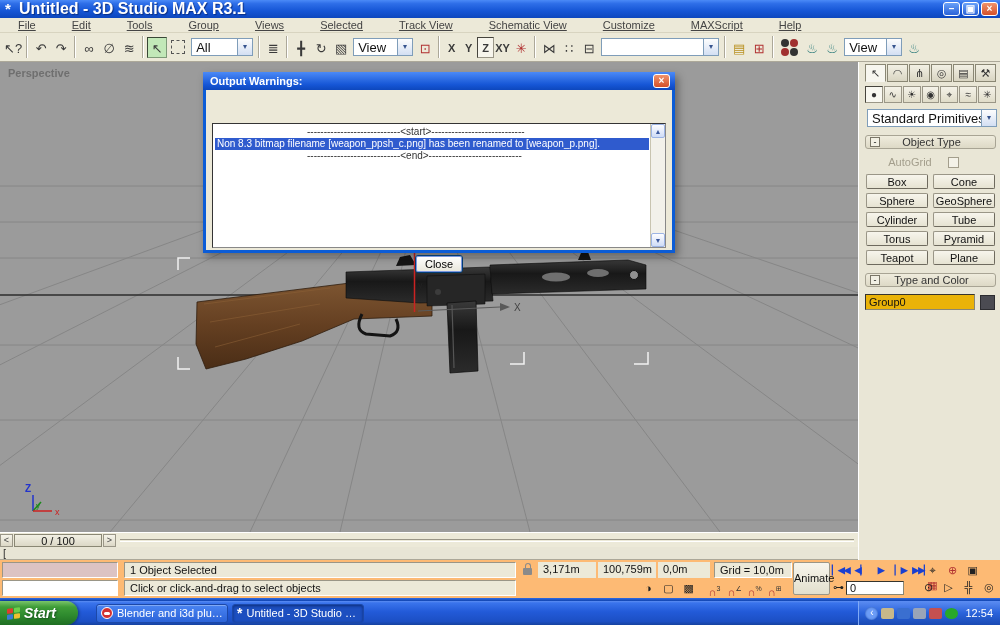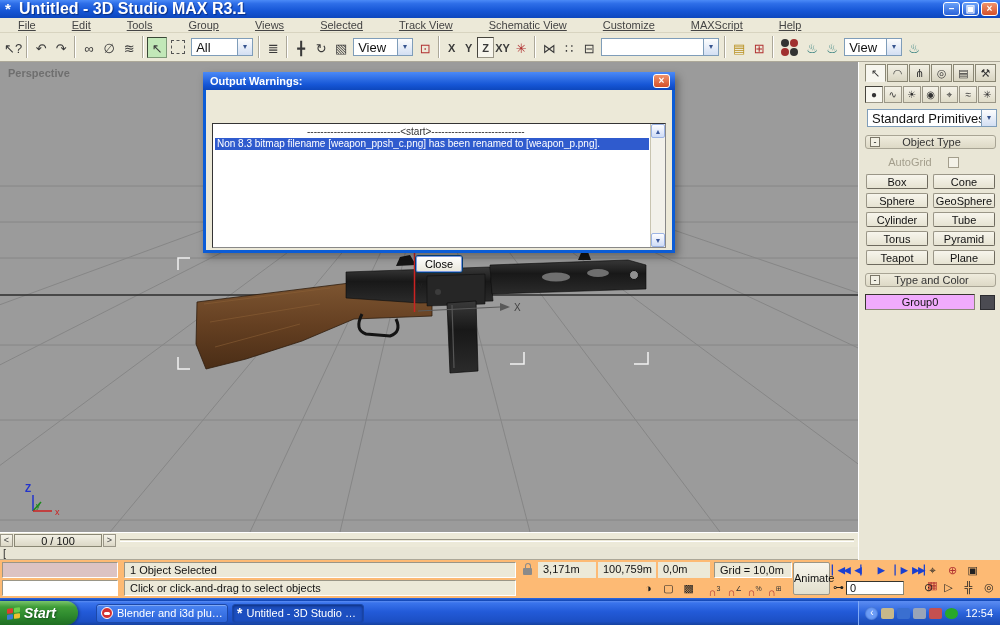--- a/index.html
+++ b/index.html
@@ -59,21 +59,21 @@
     background:linear-gradient(#efecdd,#ddd9c6); display:flex; align-items:center; }
   .rollout .minus { width:10px; height:10px; border:1px solid #7a7668; background:#f2f0e4;
     font-size:9px; line-height:8px; text-align:center; margin:0 4px; }
   .rollout .rtitle { flex:1; text-align:center; padding-right:16px; color:#333; }
   .autogrid { display:flex; justify-content:center; align-items:center; gap:16px; margin:7px 14px 6px 0; color:#a39e8c; }
   .autogrid .chk { width:11px; height:11px; border:1px solid #a39e8c; background:#f4f2e8; }
   .btngrid { display:grid; grid-template-columns:62px 62px; gap:4px 5px; justify-content:center; margin-top:2px; }
   .pbtn { height:15px; border:1px solid #9a9687; border-bottom-color:#6e6a5e; border-right-color:#6e6a5e;
     border-radius:2px; background:linear-gradient(#f7f5ec,#e6e3d2); text-align:center; line-height:14px; font-size:11px; }
   .namefield { display:flex; align-items:center; gap:5px; margin-top:7px; }
-  .namefield .tx { width:110px; height:16px; background:#f0abfc; border:1px solid #8a8774; border-style:inset; padding:1px 3px;text-align:center; }
+  .namefield .tx { width:110px; height:16px; background:#eab308; border:1px solid #8a8774; border-style:inset; padding:1px 3px; }
   .namefield .swatch { width:15px; height:15px; background:#4b4b52; border:1px solid #2c2c30; }
 
   
   .dlg { position:absolute; left:203px; top:72px; width:472px; height:181px; z-index:30;
     border:3px solid #0b5cd6; border-top:none; background:#ece9d8; box-shadow:3px 4px 8px rgba(0,0,0,.35); }
   .dlgtitle { height:18px; margin:0 -3px; background:linear-gradient(180deg,#4b8af7,#1656d6 70%,#0d47bd);
     color:#fff; font-weight:bold; display:flex; align-items:center; padding:0 3px 0 7px; }
   .dlgtitle .t { flex:1; }
   .dlgbody { padding:5px 6px 0 6px;margin-top:28px; }
   .dlglist { height:125px; background:#fff; border:1px solid #888; border-style:inset; position:relative;
@@ -323,20 +323,21 @@
 
   <div class="dlg">
     <div class="dlgtitle">
       <span class="t">Output Warnings:</span>
       <span class="winbtn close">×</span>
     </div>
     <div class="dlgbody">
       <div class="dlglist">
         <div class="dlgline ind">----------------------------&lt;start&gt;----------------------------</div>
         <div class="dlgline sel">Non 8.3 bitmap filename [weapon_ppsh_c.png] has been renamed to [weapon_p.png].</div>
+        <div class="dlgline ind">----------------------------&lt;end&gt;----------------------------</div>
         <div class="sbar">
           <div class="sbtn">▲</div>
           <div class="sbtn bottom">▼</div>
         </div>
       </div>
       <button class="dlgclose">Close</button>
     </div>
   </div>
 
   <div class="cpanel">

